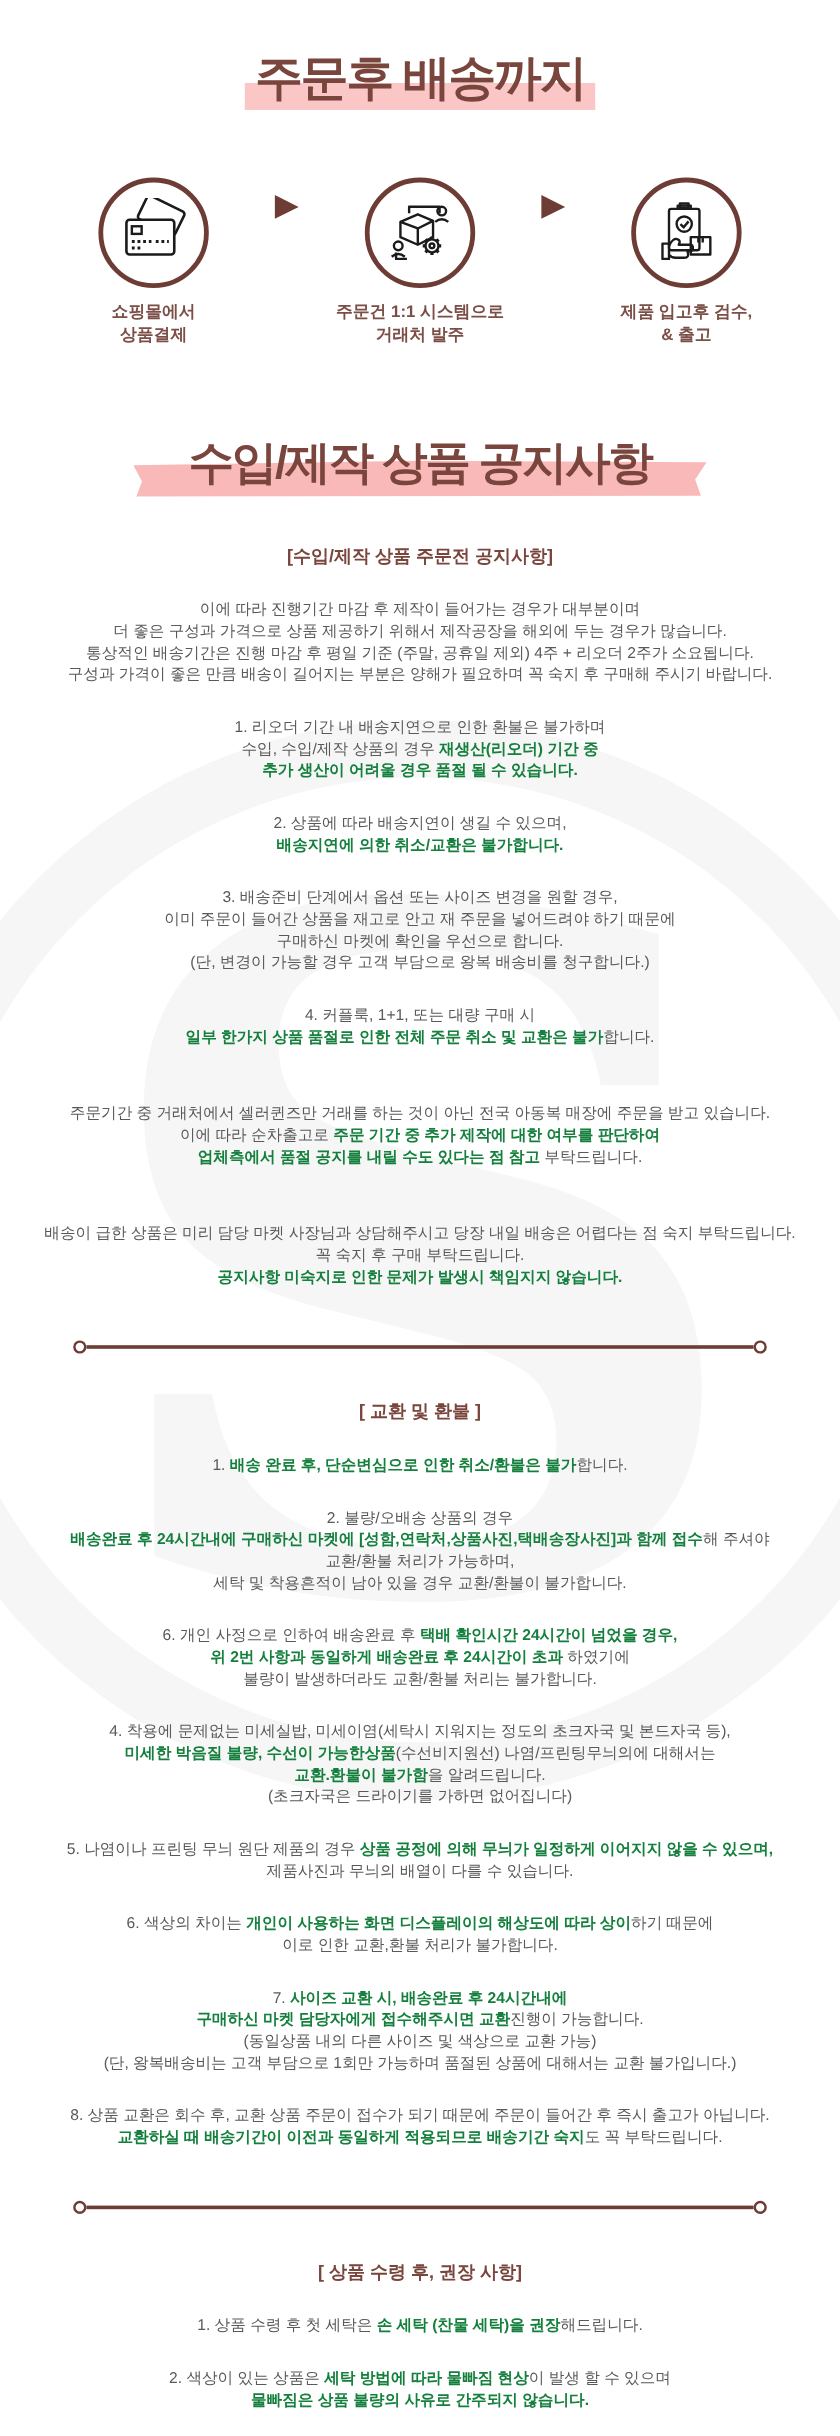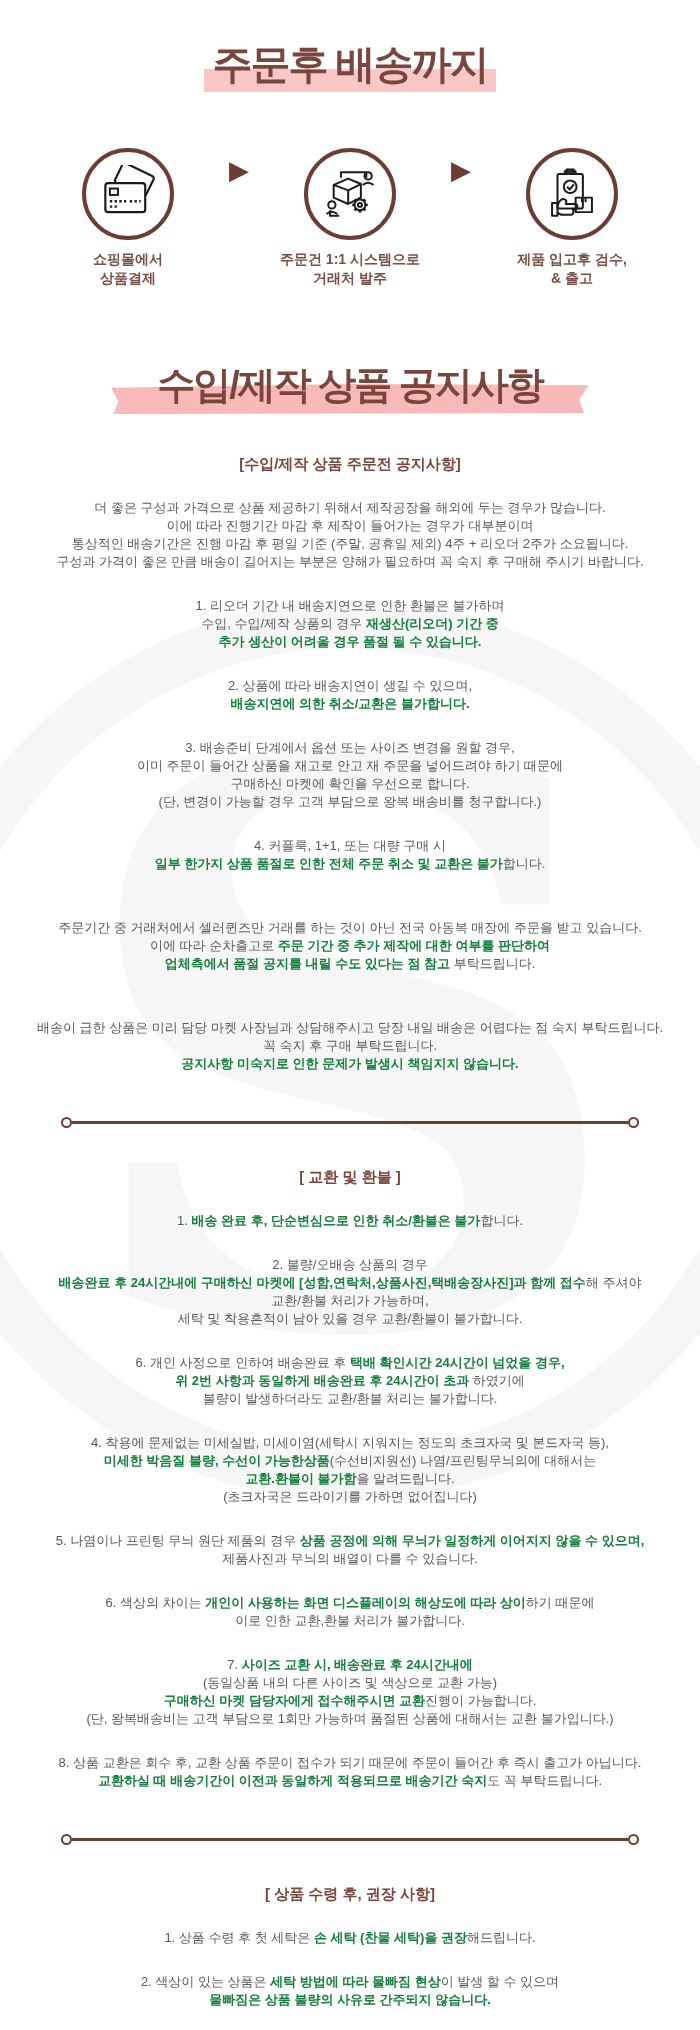--- a/index.html
+++ b/index.html
@@ -168,22 +168,22 @@
 
     
     <div class="notice-title-wrap">
       <div class="notice-band"></div>
       <span class="notice-title">수입/제작 상품 공지사항</span>
     </div>
 
     <div class="notice-body" id="notice-body">
         <div class="sec-heading">[수입/제작 상품 주문전 공지사항]</div>
         <div class="para">
+          <div class="line"><span>이에 따라 진행기간 마감 후 제작이 들어가는 경우가 대부분이며</span></div>
           <div class="line"><span>더 좋은 구성과 가격으로 상품 제공하기 위해서 제작공장을 해외에 두는 경우가 많습니다.</span></div>
-          <div class="line"><span>이에 따라 진행기간 마감 후 제작이 들어가는 경우가 대부분이며</span></div>
           <div class="line"><span>통상적인 배송기간은 진행 마감 후 평일 기준 (주말, 공휴일 제외) 4주 + 리오더 2주가 소요됩니다.</span></div>
           <div class="line"><span>구성과 가격이 좋은 만큼 배송이 길어지는 부분은 양해가 필요하며 꼭 숙지 후 구매해 주시기 바랍니다.</span></div>
         </div>
         <div class="para">
           <div class="line"><span>1. 리오더 기간 내 배송지연으로 인한 환불은 불가하며</span></div>
           <div class="line"><span>수입, 수입/제작 상품의 경우 </span><span class="em">재생산(리오더) 기간 중</span></div>
           <div class="line"><span class="em">추가 생산이 어려울 경우 품절 될 수 있습니다.</span></div>
         </div>
         <div class="para">
           <div class="line"><span>2. 상품에 따라 배송지연이 생길 수 있으며,</span></div>
@@ -238,22 +238,22 @@
         <div class="para">
           <div class="line"><span>5. 나염이나 프린팅 무늬 원단 제품의 경우 </span><span class="em">상품 공정에 의해 무늬가 일정하게 이어지지 않을 수 있으며,</span></div>
           <div class="line"><span>제품사진과 무늬의 배열이 다를 수 있습니다.</span></div>
         </div>
         <div class="para">
           <div class="line"><span>6. 색상의 차이는 </span><span class="em">개인이 사용하는 화면 디스플레이의 해상도에 따라 상이</span><span>하기 때문에</span></div>
           <div class="line"><span>이로 인한 교환,환불 처리가 불가합니다.</span></div>
         </div>
         <div class="para">
           <div class="line"><span>7. </span><span class="em">사이즈 교환 시, 배송완료 후 24시간내에</span></div>
+          <div class="line"><span class="em">구매하신 마켓 담당자에게 접수해주시면 교환</span><span>진행이 가능합니다.</span></div>
           <div class="line"><span>(동일상품 내의 다른 사이즈 및 색상으로 교환 가능)</span></div>
-          <div class="line"><span class="em">구매하신 마켓 담당자에게 접수해주시면 교환</span><span>진행이 가능합니다.</span></div>
           <div class="line"><span>(단, 왕복배송비는 고객 부담으로 1회만 가능하며 품절된 상품에 대해서는 교환 불가입니다.)</span></div>
         </div>
         <div class="para">
           <div class="line"><span>8. 상품 교환은 회수 후, 교환 상품 주문이 접수가 되기 때문에 주문이 들어간 후 즉시 출고가 아닙니다.</span></div>
           <div class="line"><span class="em">교환하실 때 배송기간이 이전과 동일하게 적용되므로 배송기간 숙지</span><span>도 꼭 부탁드립니다.</span></div>
         </div>
         <div class="divider">
           <span class="dot"></span>
           <span class="rule"></span>
           <span class="dot"></span>

